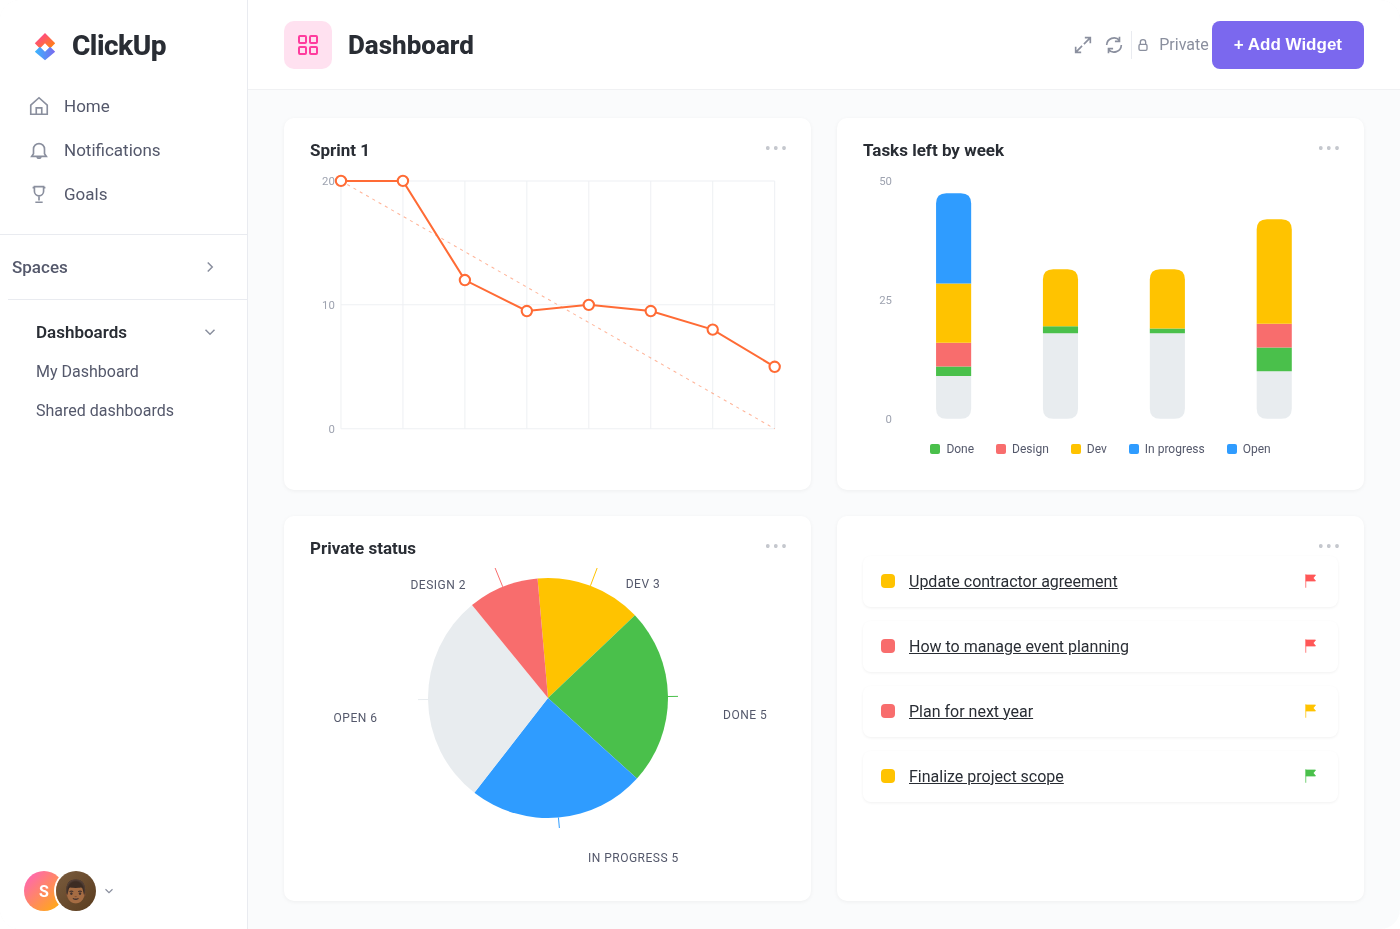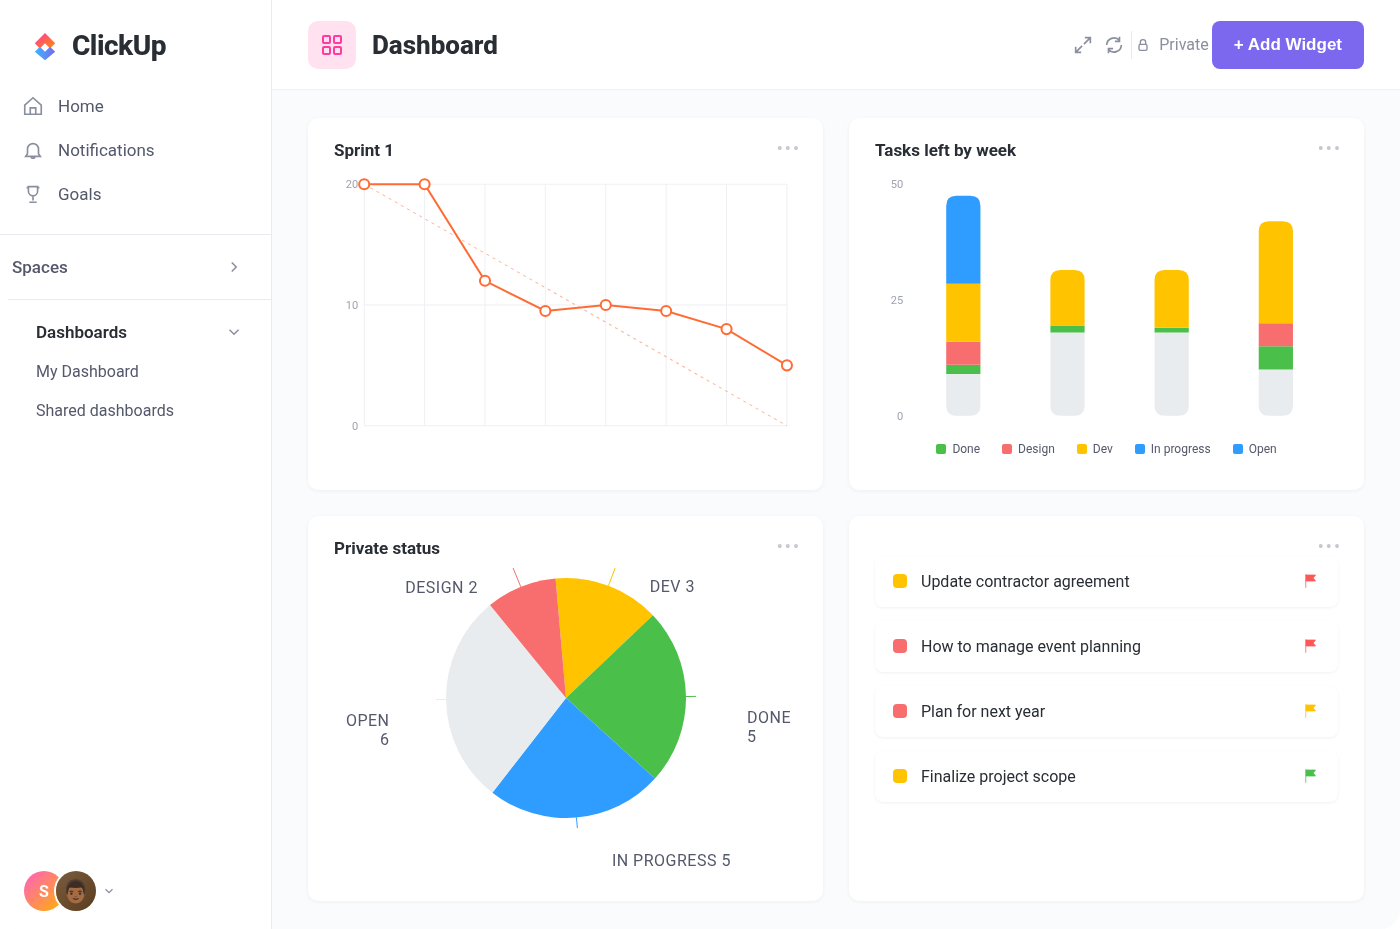--- a/index.html
+++ b/index.html
@@ -1,24 +1,24 @@
 <!DOCTYPE html>
 <html><head>
 <meta charset="utf-8">
 <style>
 * { box-sizing: border-box; margin: 0; padding: 0; }
 body { font-family: -apple-system, BlinkMacSystemFont, "Segoe UI", Roboto, sans-serif; background: #fff; color: #292d34; width: 1400px; height: 929px; overflow: hidden; border-radius: 20px; }
 .app { display: flex; height: 100%; border-radius: 20px; overflow: hidden; box-shadow: 0 0 0 1px rgba(0,0,0,0.04); }
 
 
-.sidebar { width: 272px; border-right: 1px solid #e9ebf0; display: flex; flex-direction: column; background:#fff;}
+.sidebar { width: 248px; border-right: 1px solid #e9ebf0; display: flex; flex-direction: column; background:#fff;}
 .logo-row { display: flex; align-items: center; gap: 10px; padding: 28px 28px 18px; }
 .logo-mark { width: 34px; height: 34px; }
 .logo-text { font-size: 28px; font-weight: 800; letter-spacing: -0.5px; }
-.nav-primary { padding: 4px 12px 18px; }
+.nav-primary { padding: 4px 18px 18px; }
 .nav-item { display: flex; align-items: center; gap: 14px; padding: 11px 10px; font-size: 17px; color: #54586b; cursor: pointer; border-radius: 6px;}
 .nav-item svg { width: 22px; height: 22px; stroke: #8a8f9e; fill:none; stroke-width:1.8;}
 .nav-section { border-top: 1px solid #e9ebf0; padding: 16px 0; }
 .nav-heading { display:flex; align-items:center; justify-content:space-between; padding: 6px 28px; font-size: 17px; font-weight:600; color:#292d34; cursor:pointer;}
 .nav-heading.light { font-weight: 500; color:#54586b;padding-left:12px;}
 .nav-sub { padding: 4px 0;}
 .nav-sub .sub-item { padding: 10px 28px; font-size: 16px; color:#54586b; cursor:pointer;}
 .chev { width:18px;height:18px; stroke:#8a8f9e; fill:none; stroke-width:2;}
 .sidebar-spacer { flex:1; }
 .avatars { display:flex; align-items:center; gap:-6px; padding: 18px 24px;}
@@ -53,25 +53,25 @@
 
 
 .bar-svg { width:100%; height: 260px;}
 .legend { display:flex; justify-content:center; gap:22px; flex-wrap:wrap; margin-top:8px;}
 .legend-item { display:flex; align-items:center; gap:6px; font-size:12px; color:#54586b;}
 .sw { width:10px;height:10px;border-radius:2px;}
 
 
 .pie-wrap { display:flex; justify-content:center; position:relative; height:300px;}
 .pie-svg { width:260px; height:260px;}
-.pie-label { position:absolute; font-size:16px; color:#54586b; letter-spacing:0.5px;}
+.pie-label { position:absolute; font-size:12px; color:#54586b; letter-spacing:0.5px;}
 
 
 .prio-list { display:flex; flex-direction:column; gap:14px; margin-top:18px;}
-.prio-item { display:flex; align-items:center; gap:14px; padding:16px 18px; border-radius:8px; box-shadow: 0 1px 3px rgba(0,0,0,0.06); cursor:pointer;}
+.prio-item { display:flex; align-items:center; gap:14px; padding:16px 18px; border-radius:8px; box-shadow: 0 1px 3px rgba(0,0,0,0.06); cursor:pointer;text-decoration:underline;}
 .status-dot { width:14px;height:14px;border-radius:4px;}
 .prio-title { flex:1; font-size:16px;}
 .flag { width:18px;height:18px;}
 </style>
 </head>
 <body>
 
 <div class="app">
   <aside class="sidebar">
     <div class="logo-row">

